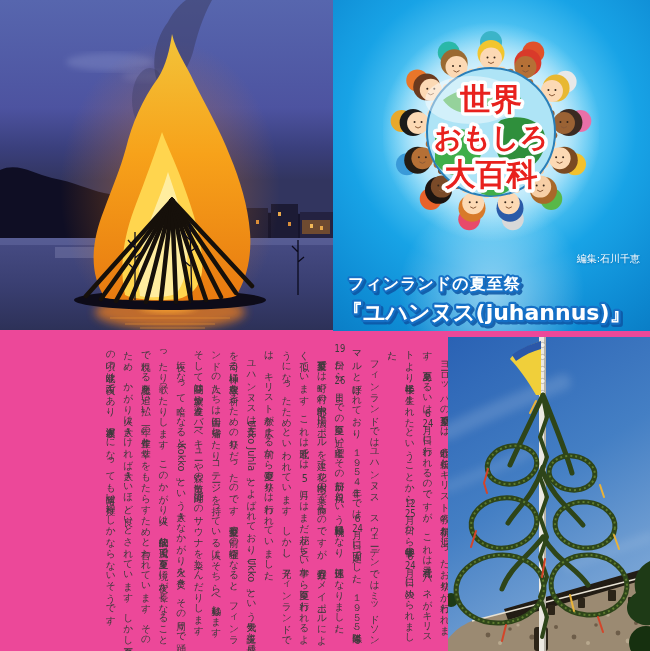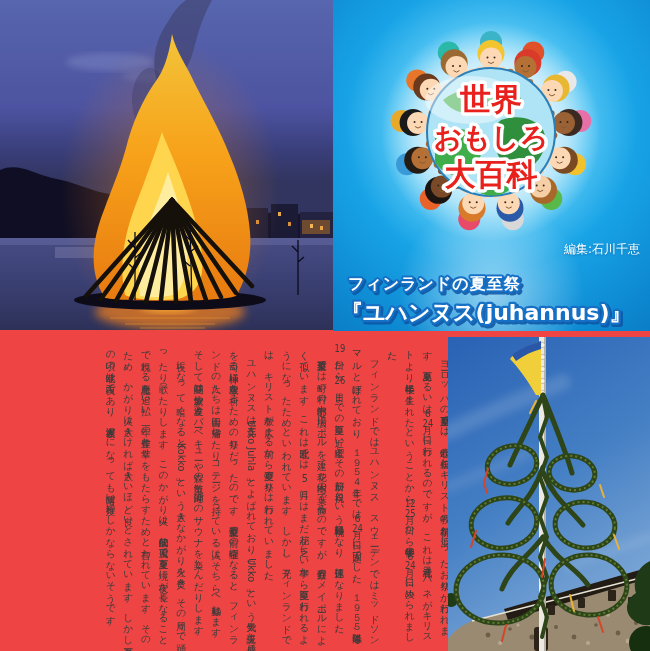--- a/index.html
+++ b/index.html
@@ -1,29 +1,29 @@
 <!DOCTYPE html>
 <html lang="ja" style="--panel-blue: #18a3e6; --panel-blue-deep: #0a7ec6; --logo-red: #e8211d; --title-outline-blue: #1570c6; --title-shadow-blue: #0d55a4; --body-text: #3a3a3a;"><head>
 <meta charset="utf-8">
 <style>
   html,body{margin:0;padding:0;}
-  .page{position:relative;width:650px;height:651px;background:#ef4444;overflow:hidden;
+  .page{position:relative;width:650px;height:651px;background:#ec4899;overflow:hidden;
         font-family:"DejaVu Sans",sans-serif;}
 
   
   .bonfire{position:absolute;left:0;top:0;width:333px;height:330px;}
   .bonfire svg{display:block;}
 
   
   .panel{position:absolute;left:333px;top:0;width:317px;height:331px;
     background:
       radial-gradient(circle at 50% 88%, rgba(255,255,255,.55) 0%, rgba(255,255,255,0) 28%),
       radial-gradient(circle at 50% 38%, #ffffff 0%, #c2ecfc 13%, #53c5f3 36%, #18a3e6 56%, #0e8bd3 84%, #0a7ec6 100%);}
   .logo-art{position:absolute;left:50px;top:20px;width:216px;height:232px;}
-  .credit{position:absolute;right:10px;top:241px;color:#ffffff;font-size:12px;
+  .credit{position:absolute;right:10px;top:252px;color:#ffffff;font-size:10px;
           text-shadow:0 1px 2px rgba(10,90,160,.6);}
   .banner{position:absolute;left:0;top:256px;width:329px;height:75px;}
 
   
   .article{position:absolute;left:8px;top:344px;width:446px;height:302px;
     writing-mode:vertical-rl;-webkit-writing-mode:vertical-rl;text-orientation:mixed;
     font-size:9.7px;line-height:17.6px;color:#3a3a3a;}
   .article p{margin:0;text-indent:1em;}
   .tcy{text-combine-upright:all;-webkit-text-combine:horizontal;}
 

